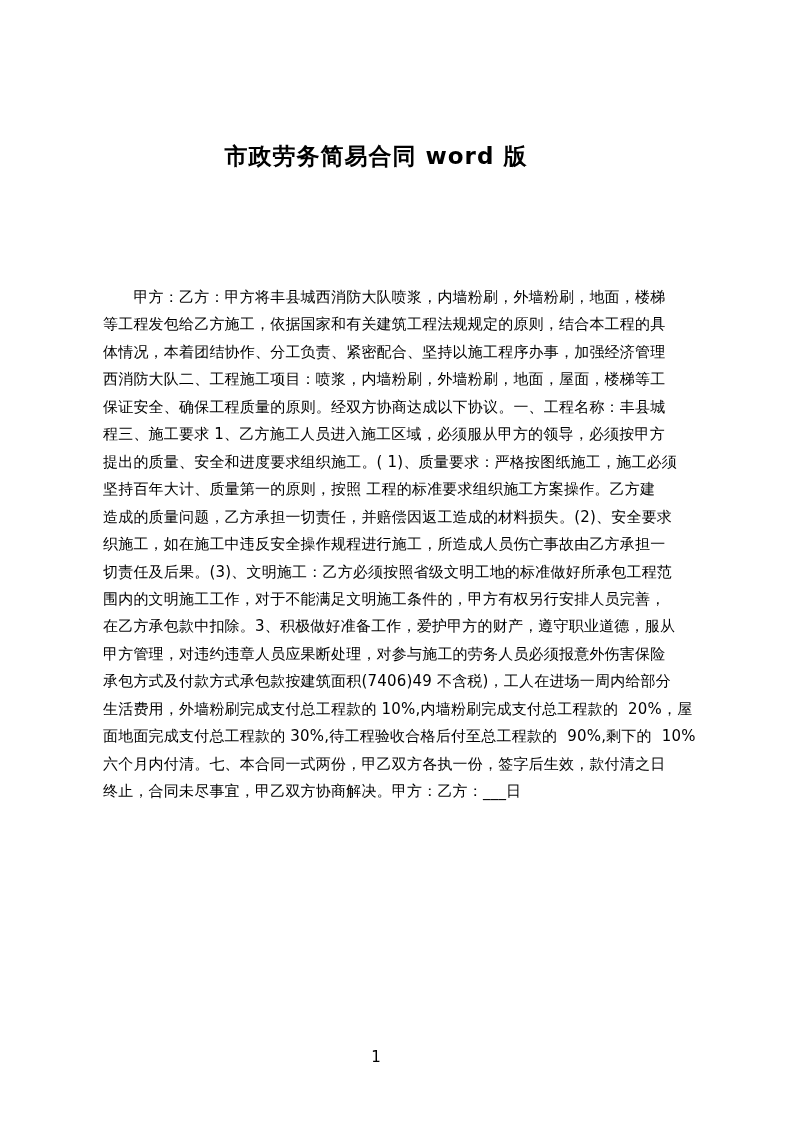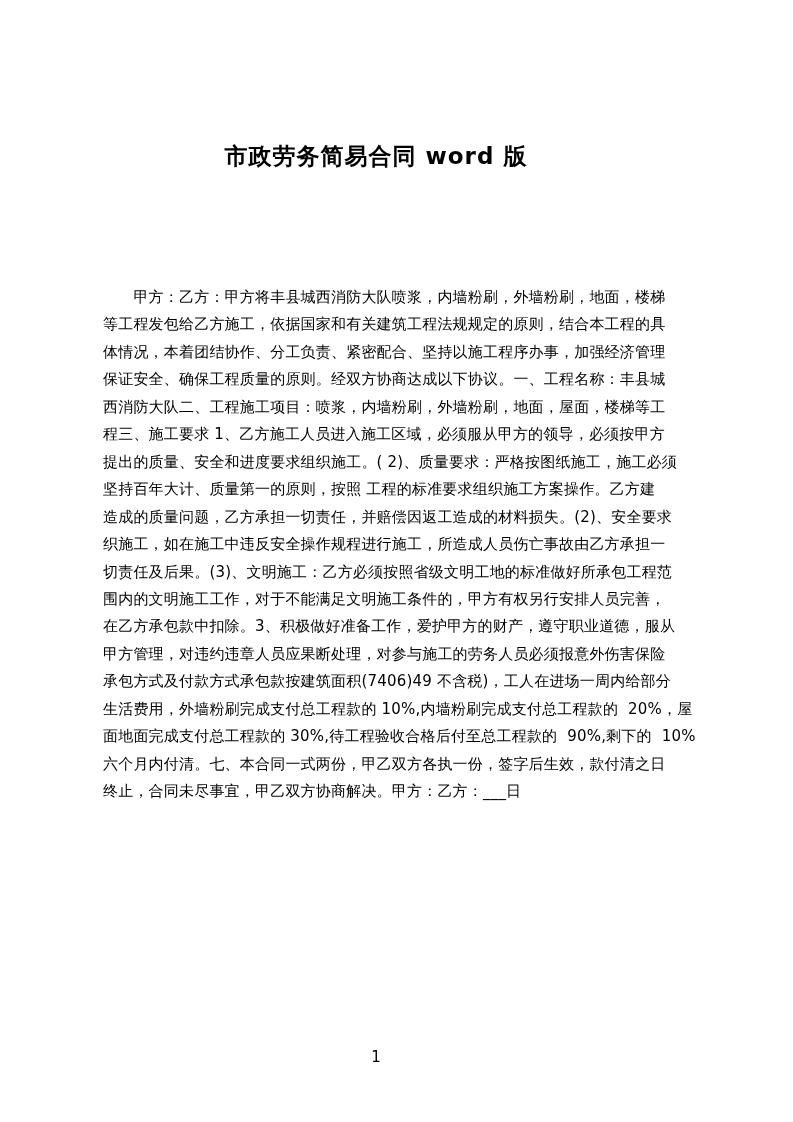--- a/index.html
+++ b/index.html
@@ -51,24 +51,24 @@
 </head>
 <body>
 
 <div class="page">
   <div class="doc-title">市政劳务简易合同 word 版</div>
 
   <div class="doc-body">
       <div class="line">　　甲方：乙方：甲方将丰县城西消防大队喷浆，内墙粉刷，外墙粉刷，地面，楼梯</div>
       <div class="line">等工程发包给乙方施工，依据国家和有关建筑工程法规规定的原则，结合本工程的具</div>
       <div class="line">体情况，本着团结协作、分工负责、紧密配合、坚持以施工程序办事，加强经济管理</div>
+      <div class="line">西消防大队二、工程施工项目：喷浆，内墙粉刷，外墙粉刷，地面，屋面，楼梯等工</div>
       <div class="line">保证安全、确保工程质量的原则。经双方协商达成以下协议。一、工程名称：丰县城</div>
-      <div class="line">西消防大队二、工程施工项目：喷浆，内墙粉刷，外墙粉刷，地面，屋面，楼梯等工</div>
       <div class="line">程三、施工要求 1、乙方施工人员进入施工区域，必须服从甲方的领导，必须按甲方</div>
-      <div class="line">提出的质量、安全和进度要求组织施工。( 2)、质量要求：严格按图纸施工，施工必须</div>
+      <div class="line">提出的质量、安全和进度要求组织施工。( 1)、质量要求：严格按图纸施工，施工必须</div>
       <div class="line">坚持百年大计、质量第一的原则，按照 工程的标准要求组织施工方案操作。乙方建</div>
       <div class="line">造成的质量问题，乙方承担一切责任，并赔偿因返工造成的材料损失。(2)、安全要求</div>
       <div class="line">织施工，如在施工中违反安全操作规程进行施工，所造成人员伤亡事故由乙方承担一</div>
       <div class="line">切责任及后果。(3)、文明施工：乙方必须按照省级文明工地的标准做好所承包工程范</div>
       <div class="line">围内的文明施工工作，对于不能满足文明施工条件的，甲方有权另行安排人员完善，</div>
       <div class="line">在乙方承包款中扣除。3、积极做好准备工作，爱护甲方的财产，遵守职业道德，服从</div>
       <div class="line">甲方管理，对违约违章人员应果断处理，对参与施工的劳务人员必须报意外伤害保险</div>
       <div class="line">承包方式及付款方式承包款按建筑面积(7406)49 不含税)，工人在进场一周内给部分</div>
       <div class="line">生活费用，外墙粉刷完成支付总工程款的 10%,内墙粉刷完成支付总工程款的  20%，屋</div>
       <div class="line">面地面完成支付总工程款的 30%,待工程验收合格后付至总工程款的  90%,剩下的  10%</div>

